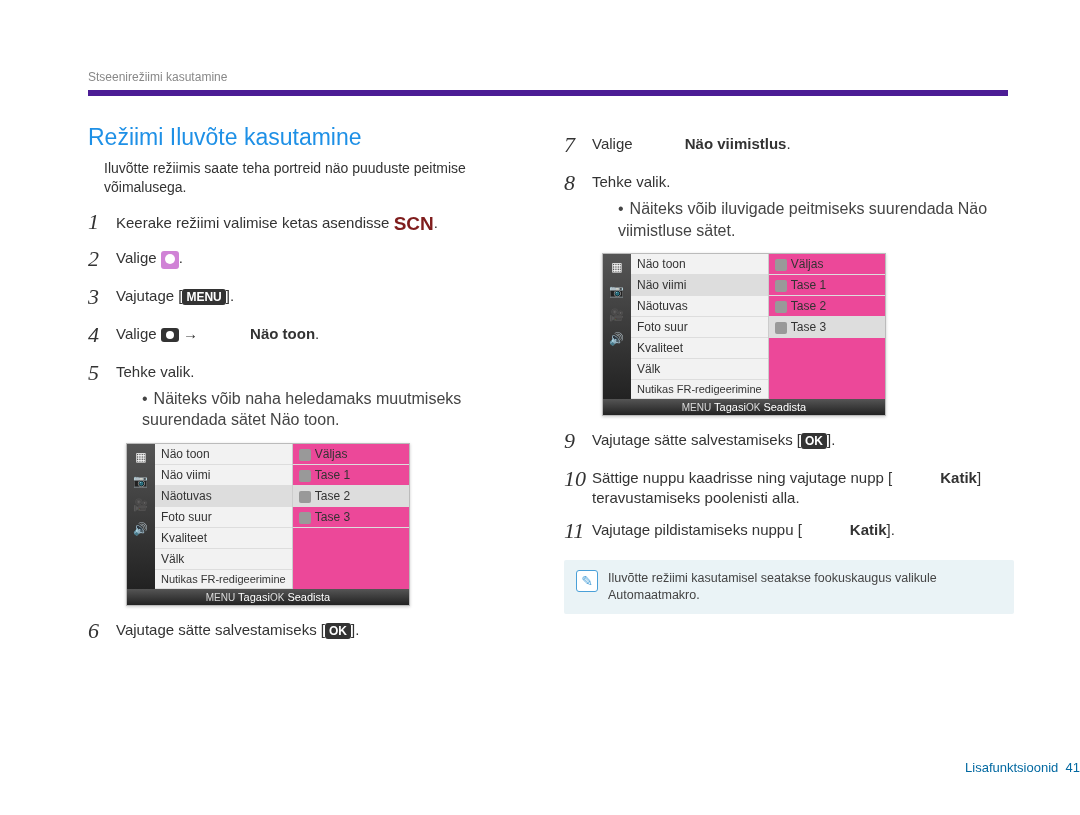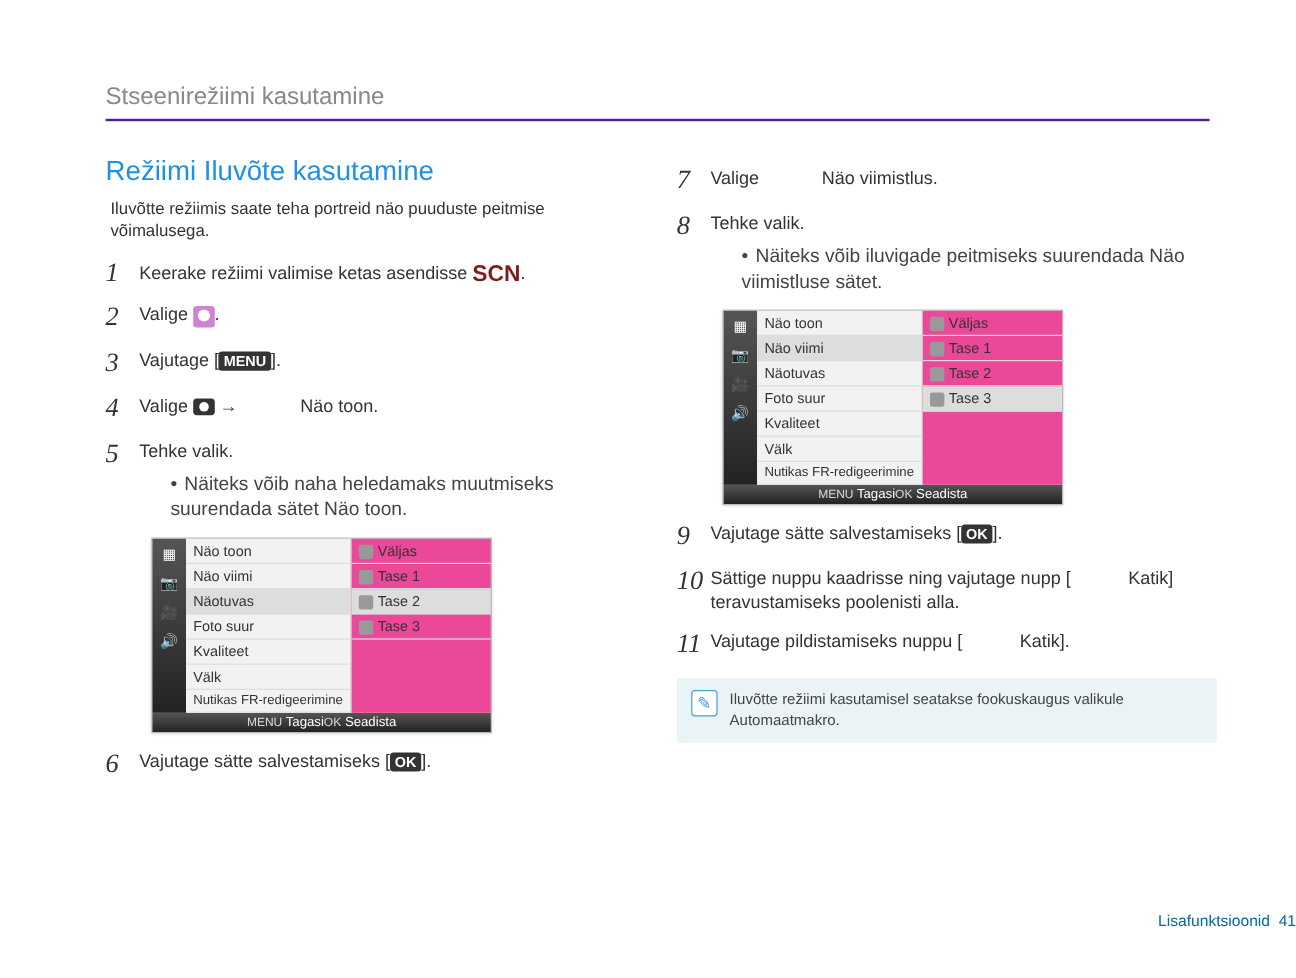--- a/index.html
+++ b/index.html
@@ -14,41 +14,41 @@
     position: relative;
   }
   .page {
     box-sizing: border-box;
     width: 1080px;
     height: 815px;
     padding: 70px 60px 30px 88px;
   }
   .header {
     color: #888;
-    font-size: 20px;
-    border-bottom: 2px solid #4c1d95;
+    font-size: 12px;
+    border-bottom: 6px solid #4c1d95;
     padding-bottom: 6px;
     margin-bottom: 28px;
     width: 920px;
   }
   .cols {
     display: flex;
     gap: 26px;
   }
   .col { width: 450px; }
   h2.section-title {
     color: #1e90e6;
     font-weight: 400;
     font-size: 23px;
     margin: 0 0 8px 0;
   }
   p.intro {
     font-size: 14px;
     line-height: 1.35;
-    margin: 0 0 10px 4px;
+    margin: 0 0 10px 16px;
     color: #333;
   }
   ol.steps {
     list-style: none;
     padding: 0;
     margin: 6px 0 0 0;
   }
   ol.steps > li {
     display: flex;
     align-items: flex-start;
@@ -59,21 +59,21 @@
   .step-num {
     font-family: Georgia, "Times New Roman", serif;
     font-style: italic;
     font-size: 22px;
     color: #333;
     min-width: 28px;
     text-align: left;
     flex-shrink: 0;
   }
   .step-body { padding-top: 4px; width: 100%; }
-  .bold { font-weight: 400; padding-left: 48px; }
+  .bold { font-weight: 700; padding-left: 48px; }
   ul.sub {
     list-style: none;
     padding: 4px 0 0 26px;
     margin: 2px 0 4px 0;
     font-size: 16px;
     color: #444;
   }
   ul.sub li::before {
     content: "•";
     margin-right: 6px;

